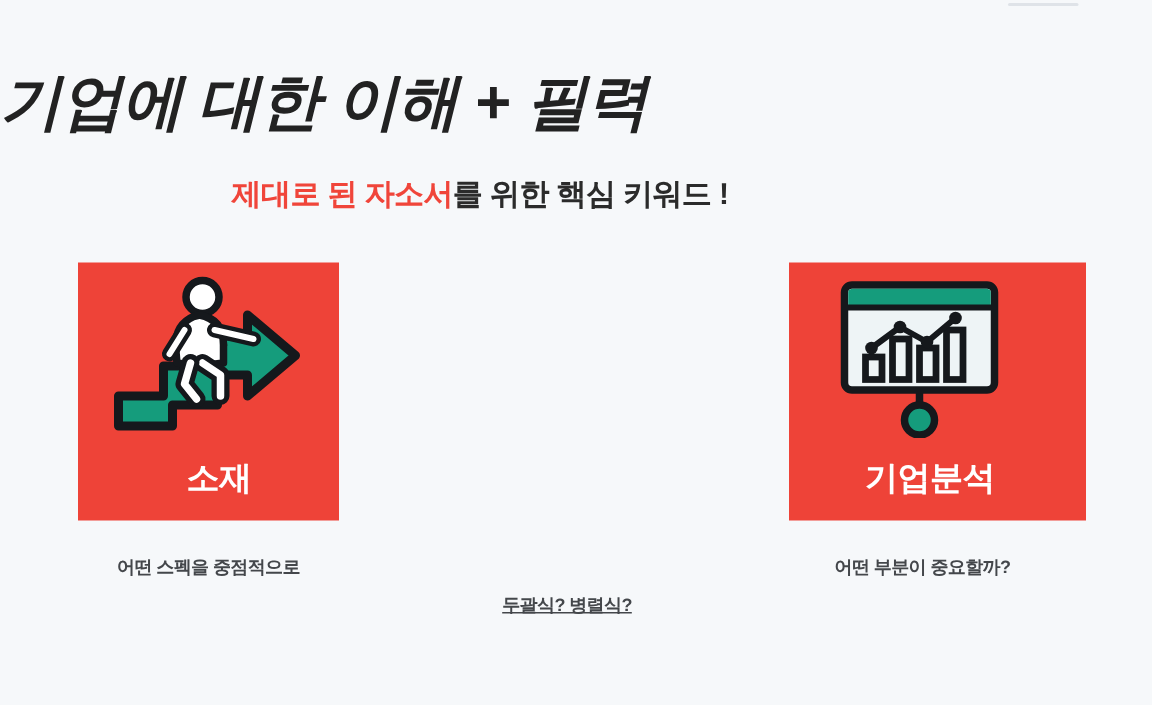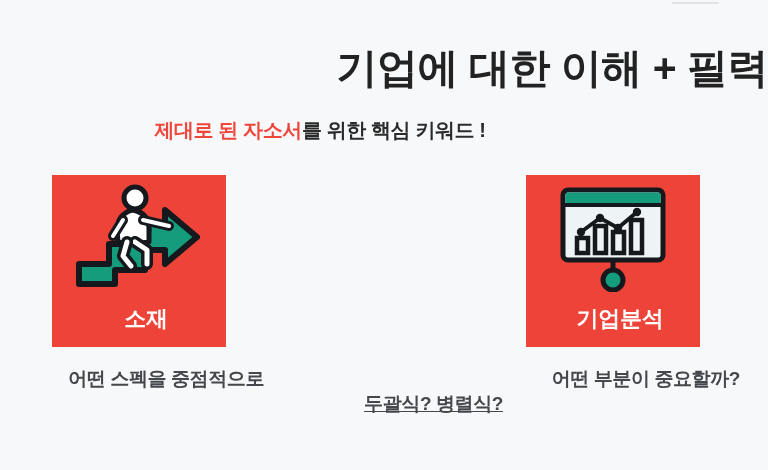--- a/index.html
+++ b/index.html
@@ -31,27 +31,28 @@
     background: #dfe3e8;
     border-radius: 1px;
   }
 
   
   #title {
     position: absolute;
     left: 0;
     top: 44px;
     width: 768px;
-    text-align: right;
+    text-align: left;
     font-size: 41px;
     line-height: 48px;
     font-weight: bold;
     color: #222222;
     letter-spacing: -0.5px;
     white-space: nowrap;
+    font-style: italic;
   }
   #subtitle {
     position: absolute;
     left: 0;
     top: 117px;
     width: 640px;
     text-align: center;
     font-size: 20px;
     line-height: 26px;
     font-weight: bold;
@@ -72,21 +73,21 @@
   .card {
     position: absolute;
     top: 0;
     width: 174px;
     height: 172px;
     background: #ee4338;
     overflow: hidden;
   }
   .card.c0 { left: 0px; }
   .card.c1 { left: 237px; }
-  .card.c2 { left: 474px; }
+  .card.c2 { left: 474px; padding-left: 24px; }
 
   .card-art {
     position: absolute;
     left: 0;
     top: 8px;
     width: 174px;
     height: 110px;
     display: flex;
     align-items: center;
     justify-content: center;
@@ -103,22 +104,22 @@
     color: #ffffff;
     letter-spacing: -0.3px;
     white-space: nowrap;
   }
 
   
   .caption {
     position: absolute;
     top: 366px;
     width: 250px;
-    text-align: right;
-    font-size: 19px;
+    text-align: center;
+    font-size: 12px;
     line-height: 25px;
     font-weight: bold;
     color: #44474b;
     letter-spacing: -0.4px;
   }
   .caption.k0 { left: 14px; }
   .caption.k1 { left: 253px; top: 391px; text-decoration: underline; }
   .caption.k2 { left: 490px; }
   .caption .ln { display: block; }
 </style>

